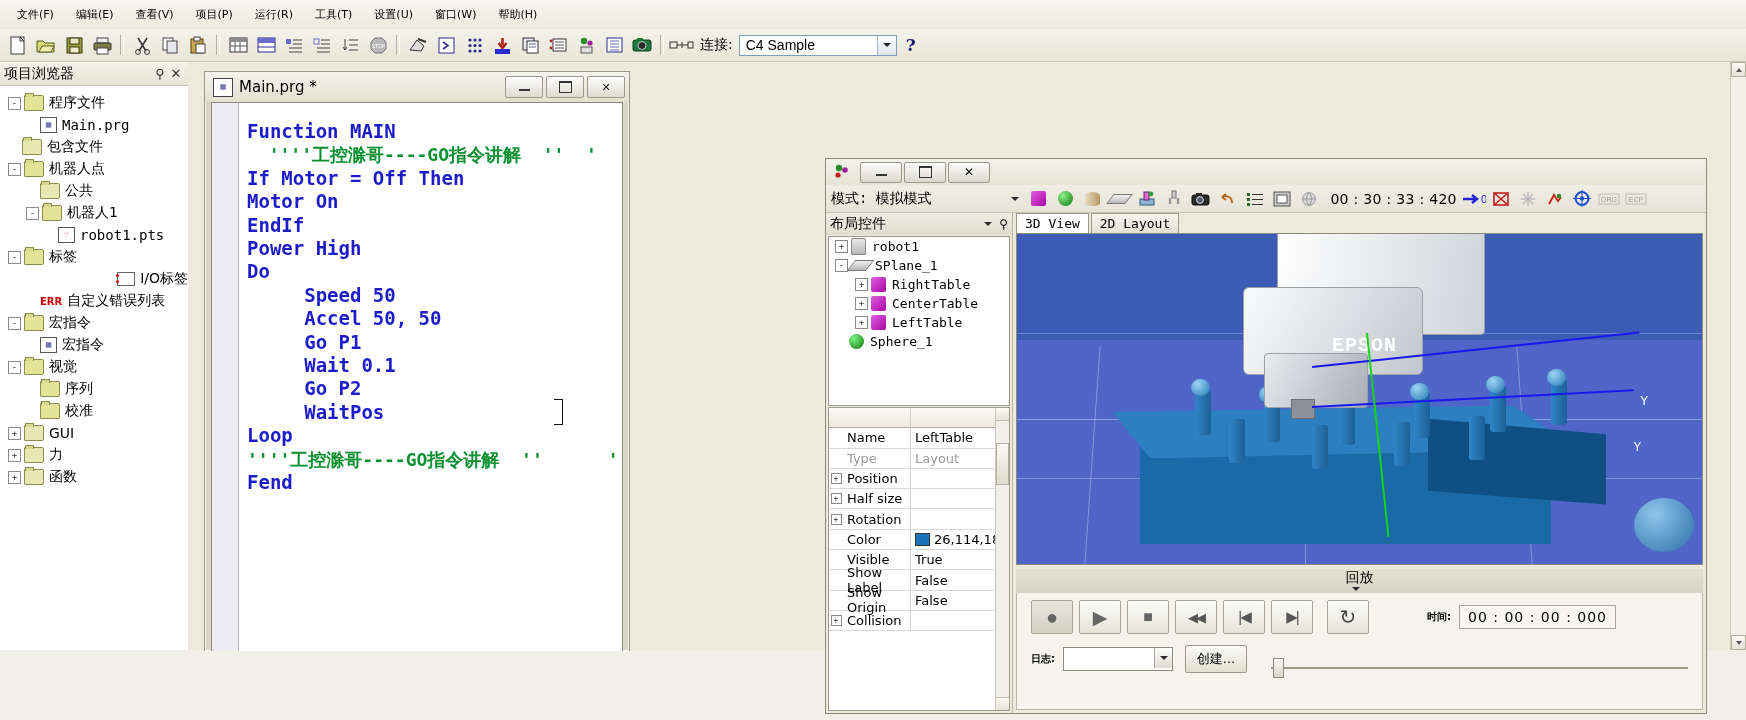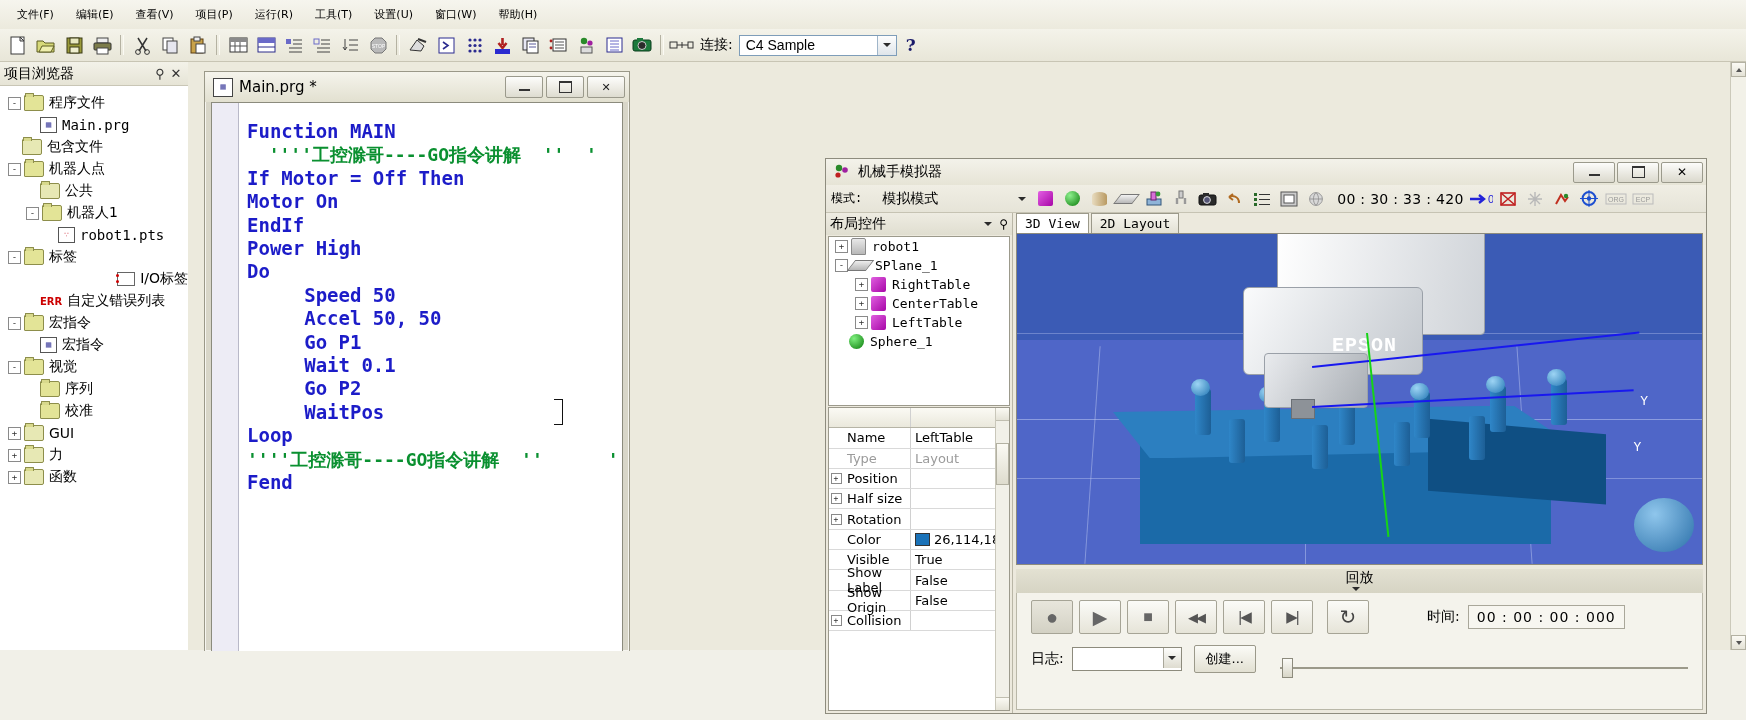--- a/index.html
+++ b/index.html
@@ -134,21 +134,21 @@
   }
   .simtitle{height:26px;display:flex;align-items:center;padding:0 3px;box-sizing:border-box;
     background:linear-gradient(#f3f2ea,#e6e4d6);}
   .sim-ico{width:18px;height:16px;margin:0 7px 0 4px;position:relative;flex:none;}
   .sim-name{flex:1;font-size:14px;font-family:"DejaVu Sans",sans-serif;}
   .simbtn{width:40px;height:19px;margin-left:2px;background:linear-gradient(#fcfcfa,#dbd9cd);
     border:1px solid #9b9a8c;border-radius:2px;display:flex;align-items:center;justify-content:center;}
 
   .simtb{height:28px;display:flex;align-items:center;padding-left:5px;box-sizing:border-box;
     background:linear-gradient(#f0eee4,#e6e4d8);border-bottom:1px solid #c6c3b3;}
-  .mode-lab{font-size:12px;margin-right:20px;font-family:Liberation Mono, monospace;}
+  .mode-lab{font-size:14px;margin-right:8px;font-family:Liberation Mono, monospace;}
   .mode-val{font-size:14px;font-family:"DejaVu Sans",sans-serif;}
   .mode-drop{width:150px;display:flex;align-items:center;position:relative;}
   .mode-drop .tri-d{position:absolute;right:6px;}
   .stb-btn{width:25px;height:24px;display:flex;align-items:center;justify-content:center;margin:0 1px;position:relative;}
   .timer{font-size:14px;font-family:"DejaVu Sans",sans-serif;letter-spacing:.3px;margin:0 4px 0 8px;white-space:nowrap;}
 
   .simbody{position:absolute;left:0;top:54px;right:0;bottom:0;display:flex;}
   .leftdock{width:186px;display:flex;flex-direction:column;border-right:1px solid #b9b6a6;background:#ece9dd;}
   .dockhead{height:22px;display:flex;align-items:center;padding:0 4px;box-sizing:border-box;
     background:linear-gradient(#eeece2,#e0ded0);font-size:14px;font-family:"DejaVu Sans",sans-serif;}
@@ -190,21 +190,21 @@
   }
   .replay-head{height:24px;display:flex;align-items:center;padding:0 4px;box-sizing:border-box;
     background:linear-gradient(#e3e1d2,#d6d4c4);margin:4px 3px 0 3px;font-size:14px;
     font-family:"DejaVu Sans",sans-serif;flex-direction:column;}
   .replay-head .t{flex:1;}
   .replay-body{flex:1;margin:0 3px 3px 3px;background:#f4f3ec;border:1px solid #b9b7a8;border-top:none;
     position:relative;}
   .pbtn{width:40px;height:32px;background:linear-gradient(#fbfbf8,#e6e4d8);border:1px solid #a6a496;
     border-radius:2px;display:flex;align-items:center;justify-content:center;margin-right:6px;}
   .pbtn.rec{background:linear-gradient(#e8e6dc,#d3d1c4);}
-  .ctl-lab{font-size:14px;font-family:"DejaVu Sans",sans-serif;white-space:nowrap;}
+  .ctl-lab{font-size:10px;font-family:"DejaVu Sans",sans-serif;white-space:nowrap;font-weight:bold;}
   .timefield{border:1px solid #a9a79a;background:#f7f6f0;height:22px;display:flex;align-items:center;
     padding:0 8px;font-size:14px;font-family:"DejaVu Sans",sans-serif;letter-spacing:1px;}
   .smallbox{width:56px;height:20px;background:#fff;border:1px solid #8d8b7d;}
   .spin{width:38px;height:20px;background:#fff;border:1px solid #8d8b7d;display:flex;align-items:center;
     justify-content:flex-end;padding-right:2px;box-sizing:border-box;font-size:12px;position:relative;}
   .spin .arrows{width:12px;height:18px;display:flex;flex-direction:column;margin-left:3px;}
   .spin .arrows div{flex:1;background:linear-gradient(#fbfaf4,#e0ded2);border:1px solid #a6a496;
     display:flex;align-items:center;justify-content:center;box-sizing:border-box;}
   .logcombo{width:108px;height:22px;background:#fff;border:1px solid #8d8b7d;position:relative;}
   .logcombo .arrow{position:absolute;right:0;top:0;width:17px;height:20px;
@@ -552,21 +552,20 @@
 
     <div class="simwin">
       <div class="simtitle">
         <div class="sim-ico">
           <svg width="18" height="16">
               <circle cx="6" cy="4" r="3.2" fill="#2a8a2a"></circle>
               <circle cx="12" cy="6" r="2.8" fill="#a020a0"></circle>
               <circle cx="5" cy="11" r="2.6" fill="#c02020"></circle>
             </svg>
         </div>
-        <div class="sim-name">机械手模拟器</div>
         <div class="simbtn">
             <i style="width:11px;border-bottom:2px solid #333;margin-top:6px;"></i>
           </div>
         <div class="simbtn">
             <i style="width:11px;height:9px;border:1px solid #333;border-top-width:2px;"></i>
           </div>
         <div class="simbtn">
             <span style="font-size:12px;">✕</span>
           </div>
       </div>

